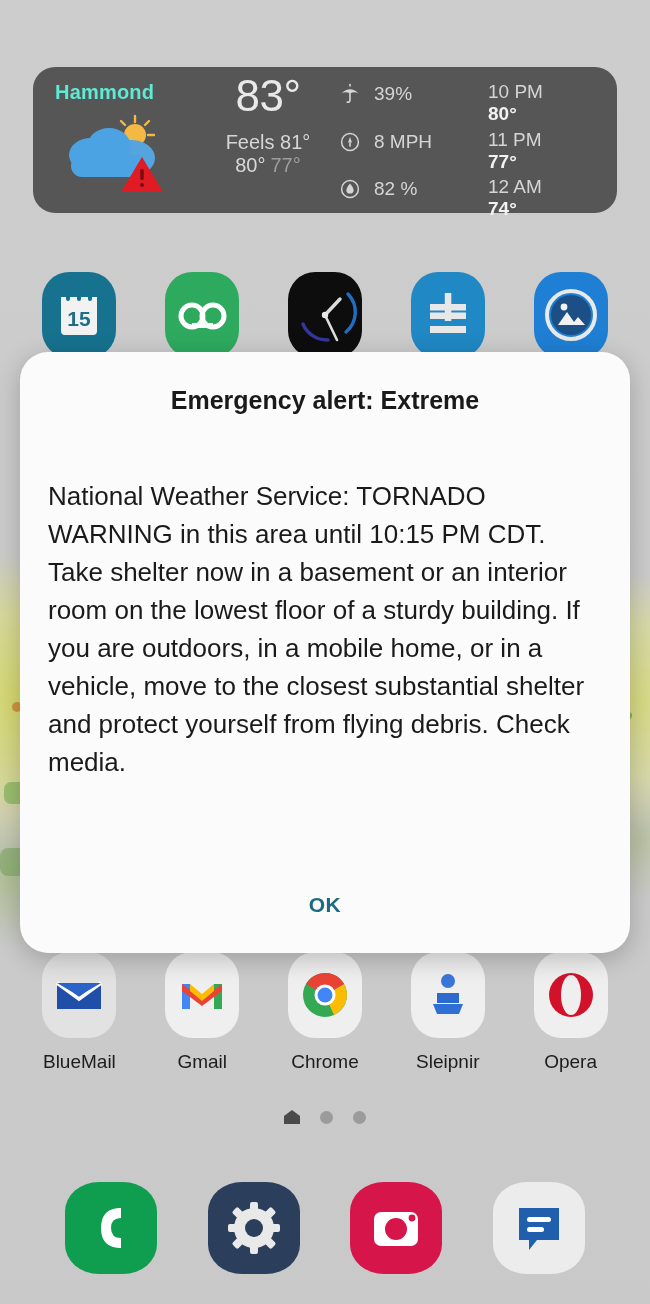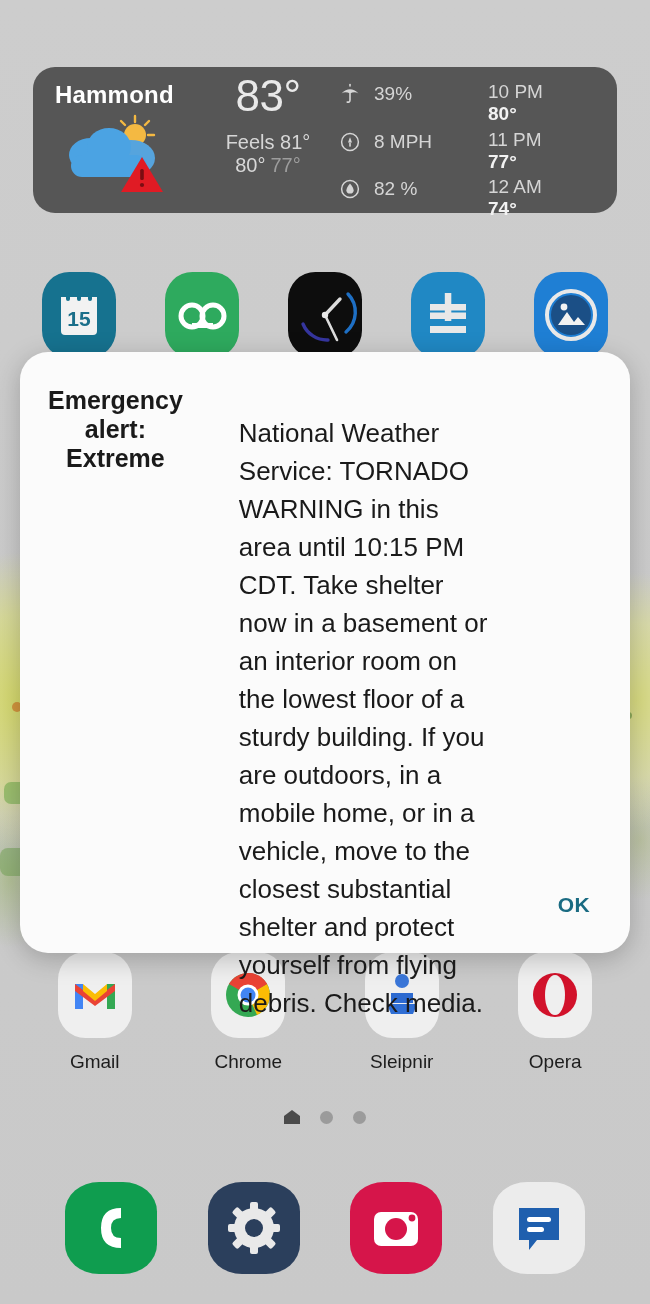--- a/index.html
+++ b/index.html
@@ -52,23 +52,23 @@
   .ww-col { position: relative; }
   .ww-col-left   { width: 165px; }
   .ww-col-temp   { width: 140px; }
   .ww-col-cond   { width: 150px; }
   .ww-col-hourly { flex: 1; }
 
   .ww-city {
     position: absolute;
     left: 22px;
     top: 14px;
-    font-size: 24px;
+    font-size: 20px;
     font-weight: bold;
-    color: #ffffff;
+    color: #5eead4;
     letter-spacing: 0.2px;
   }
 
   .ww-icon-wrap {
     position: absolute;
     left: 28px;
     top: 44px;
     width: 110px;
     height: 80px;
   }
@@ -225,21 +225,21 @@
   #alert-dialog {
     position: absolute;
     left: 20px;
     top: 352px;
     width: 610px;
     height: 601px;
     background: #fbfbfb;
     border-radius: 28px;
     box-shadow: 0 6px 26px rgba(0,0,0,0.22);
     display: flex;
-    flex-direction: row;
+    flex-direction: column;
   }
   #dialog-title {
     margin-top: 34px;
     text-align: center;
     font-size: 25px;
     font-weight: bold;
     color: #1a1a1a;
     padding: 0 28px;
   }
   #dialog-message {
@@ -424,20 +424,30 @@
           <circle cx="37" cy="37" r="20" fill="#1b4f86"></circle>
           <path d="M24 47 L33 34 L40 44 L44 39 L51 47 Z" fill="#f2f2f2"></path>
           <circle cx="30" cy="29" r="3.4" fill="#f2f2f2"></circle>
         </svg>
       </div>
     </div>
   </div>
 
   <div class="app-row" id="app-row-2">
 
+    <div class="app-cell">
+      <div class="app-icon squircle" style="background:#e2e2e2;">
+        <svg width="74" height="74" viewBox="0 0 74 74">
+          <path d="M15 25 H59 V51 H15 Z" fill="#1f4fa8"></path>
+          <path d="M15 25 L37 41 L59 25" fill="none" stroke="#ffffff" stroke-width="3.5"></path>
+          <path d="M15 25 L37 38 L59 25 Z" fill="#2a63c9"></path>
+        </svg>
+      </div>
+      <div class="app-label">BlueMail</div>
+    </div>
 
     <div class="app-cell">
       <div class="app-icon squircle" style="background:#efefef;">
         <svg width="74" height="74" viewBox="0 0 74 74">
           <rect x="17" y="26" width="8" height="25" fill="#4285f4"></rect>
           <rect x="49" y="26" width="8" height="25" fill="#34a853"></rect>
           <path d="M17 26 L37 41 L57 26 L57 33 L37 48 L17 33 Z" fill="#ea4335"></path>
           <path d="M25 26 L37 36 L49 26 L49 33 L37 43 L25 33 Z" fill="#fbbc04"></path>
         </svg>
       </div>

